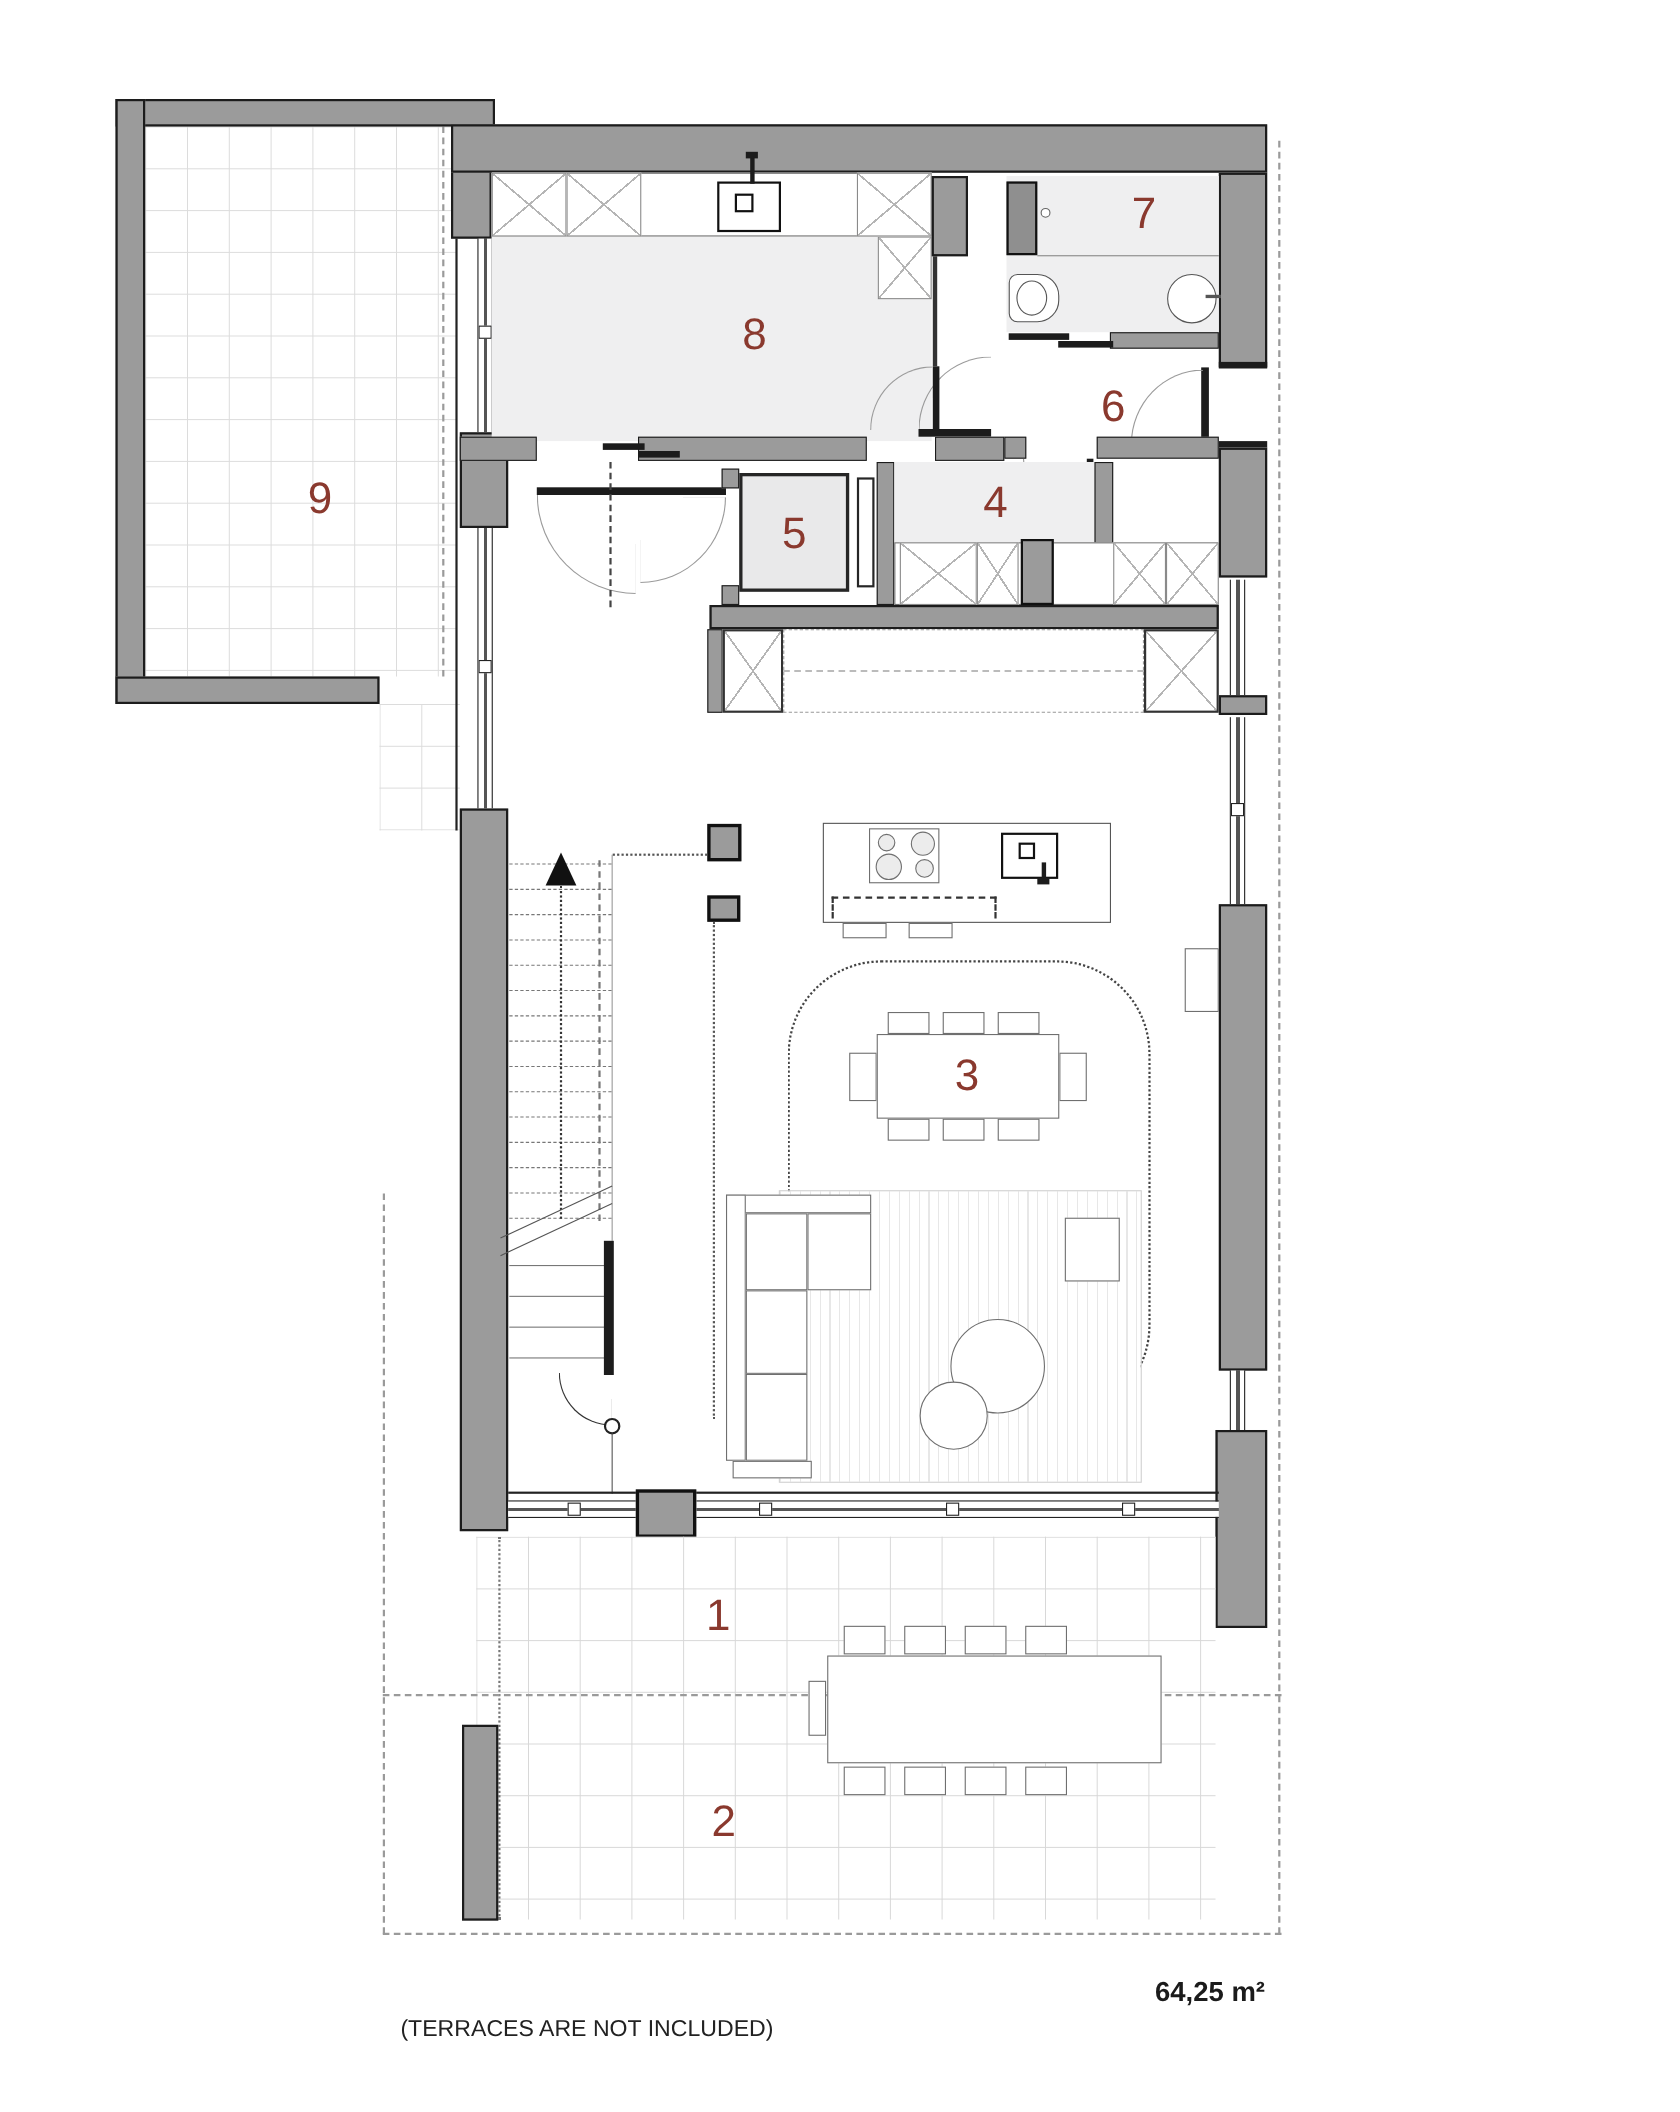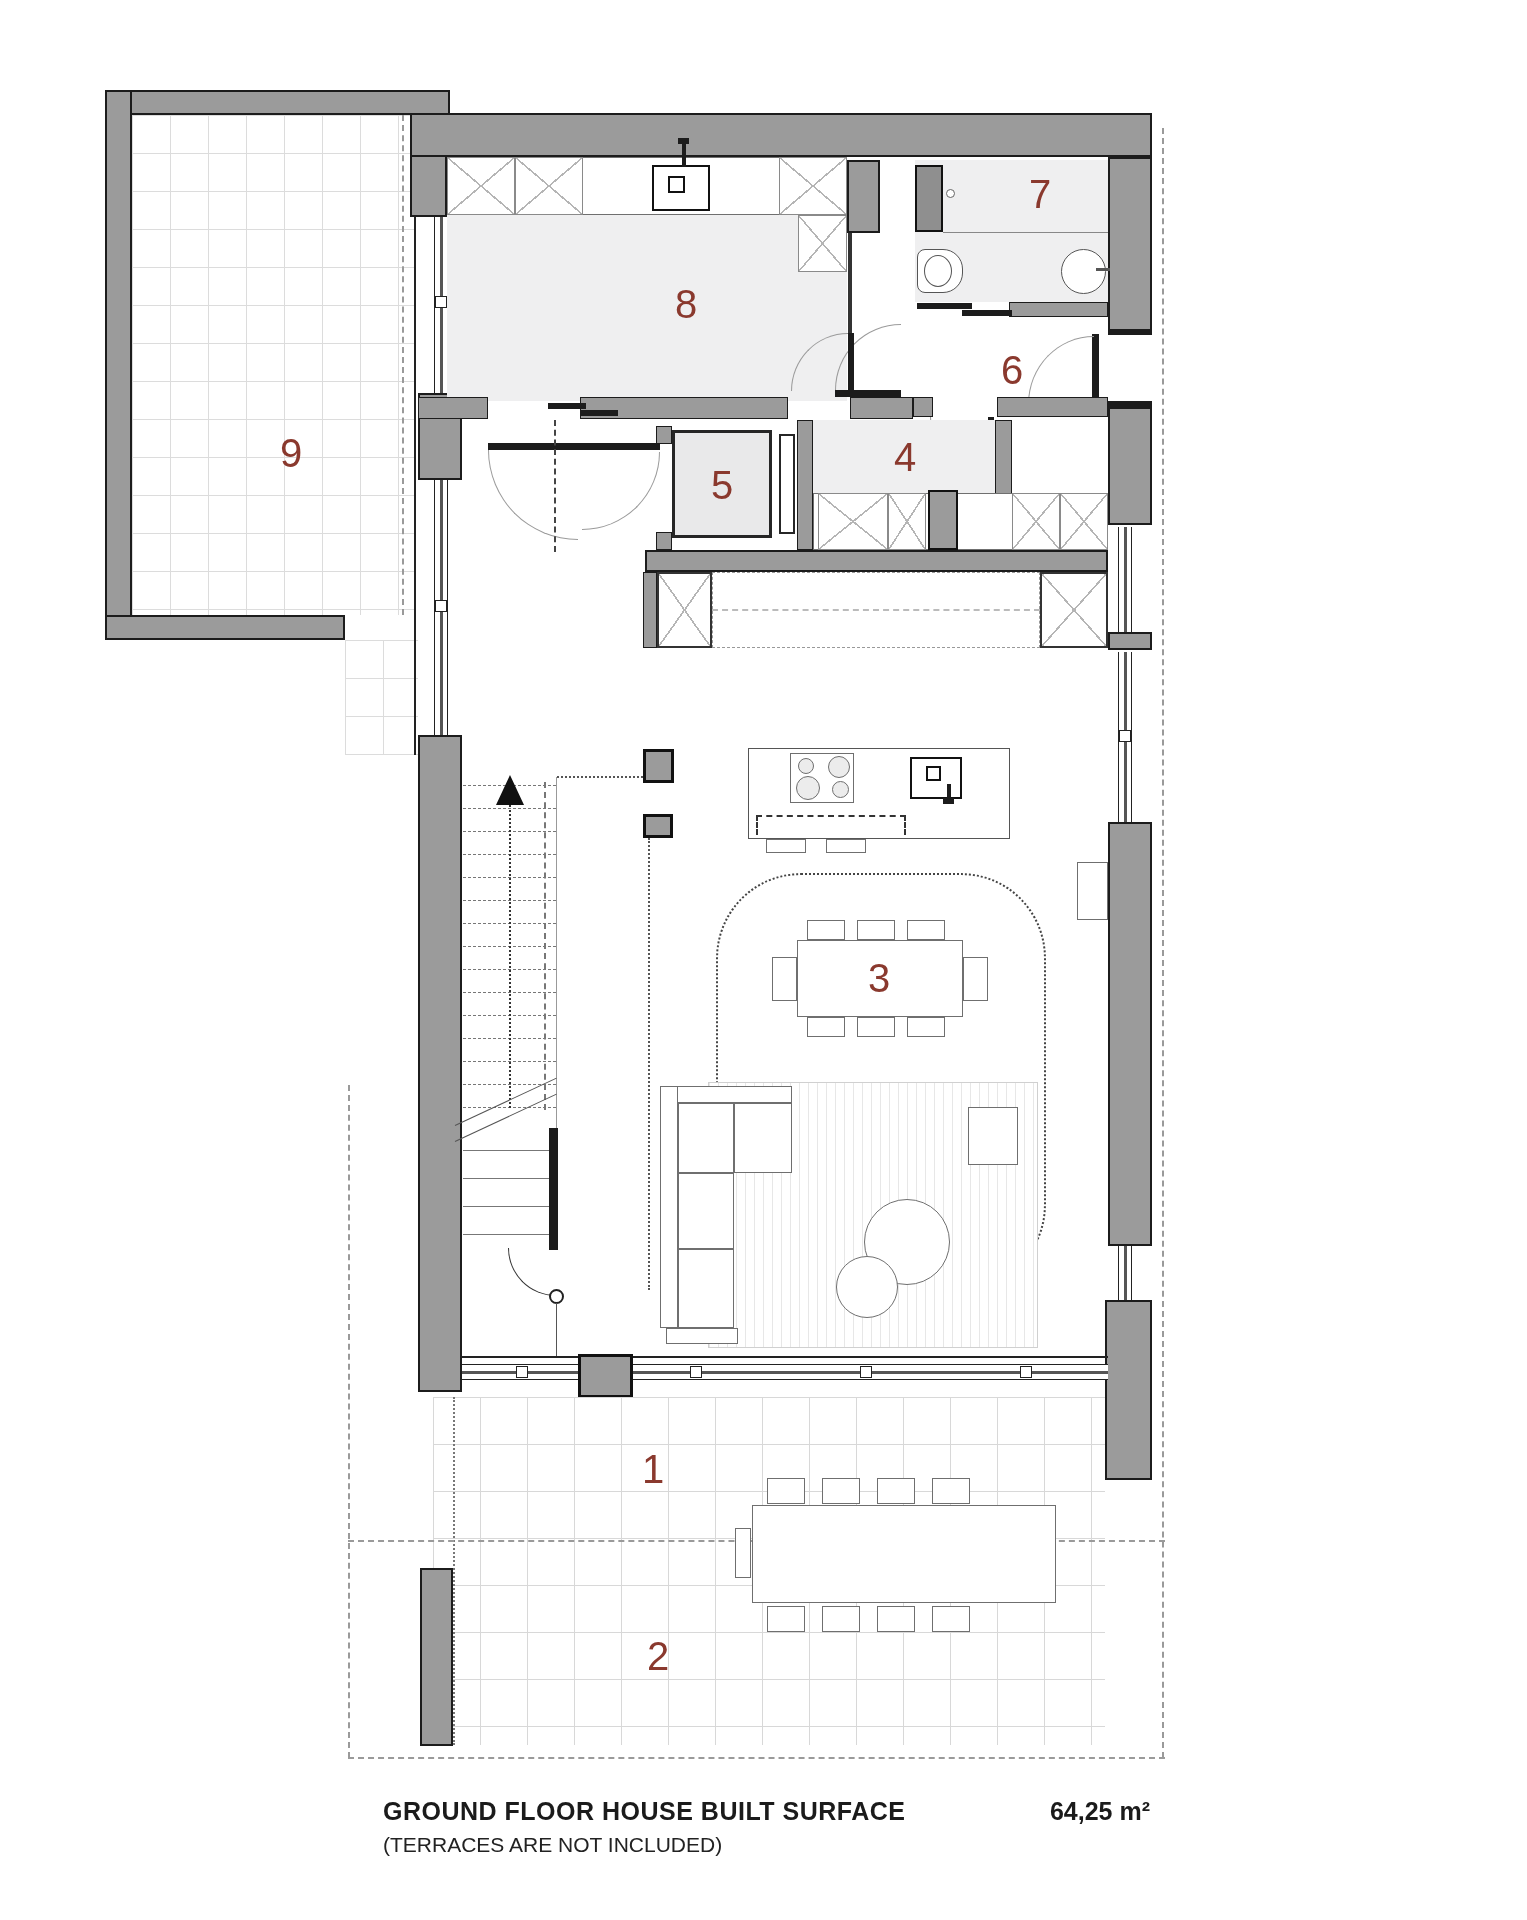--- a/index.html
+++ b/index.html
@@ -254,18 +254,17 @@
   <div class="furn" style="left:932px;top:1478px;width:38px;height:26px;"></div>
   <div class="furn" style="left:767px;top:1606px;width:38px;height:26px;"></div>
   <div class="furn" style="left:822px;top:1606px;width:38px;height:26px;"></div>
   <div class="furn" style="left:877px;top:1606px;width:38px;height:26px;"></div>
   <div class="furn" style="left:932px;top:1606px;width:38px;height:26px;"></div>
   <div class="furn" style="left:735px;top:1528px;width:16px;height:50px;"></div>
   <div class="furn" style="left:752px;top:1505px;width:304px;height:98px;"></div>
   <div class="num" style="left:633px;top:1446px;">1</div>
   <div class="num" style="left:638px;top:1633px;">2</div>
 
-  <div class="cap-title" style="left:383px;top:1797px;">GROUND FLOOR HOUSE BUILT SURFACE</div>
   <div class="cap-area" style="left:950px;top:1797px;width:200px;">64,25 m²</div>
-  <div class="cap-note" style="left:383px;top:1833px;">(TERRACES ARE NOT INCLUDED)</div>
+  <div class="cap-note" style="left:364px;top:1833px;">(TERRACES ARE NOT INCLUDED)</div>
 
 </div>
 </div>
 
 </body></html>

